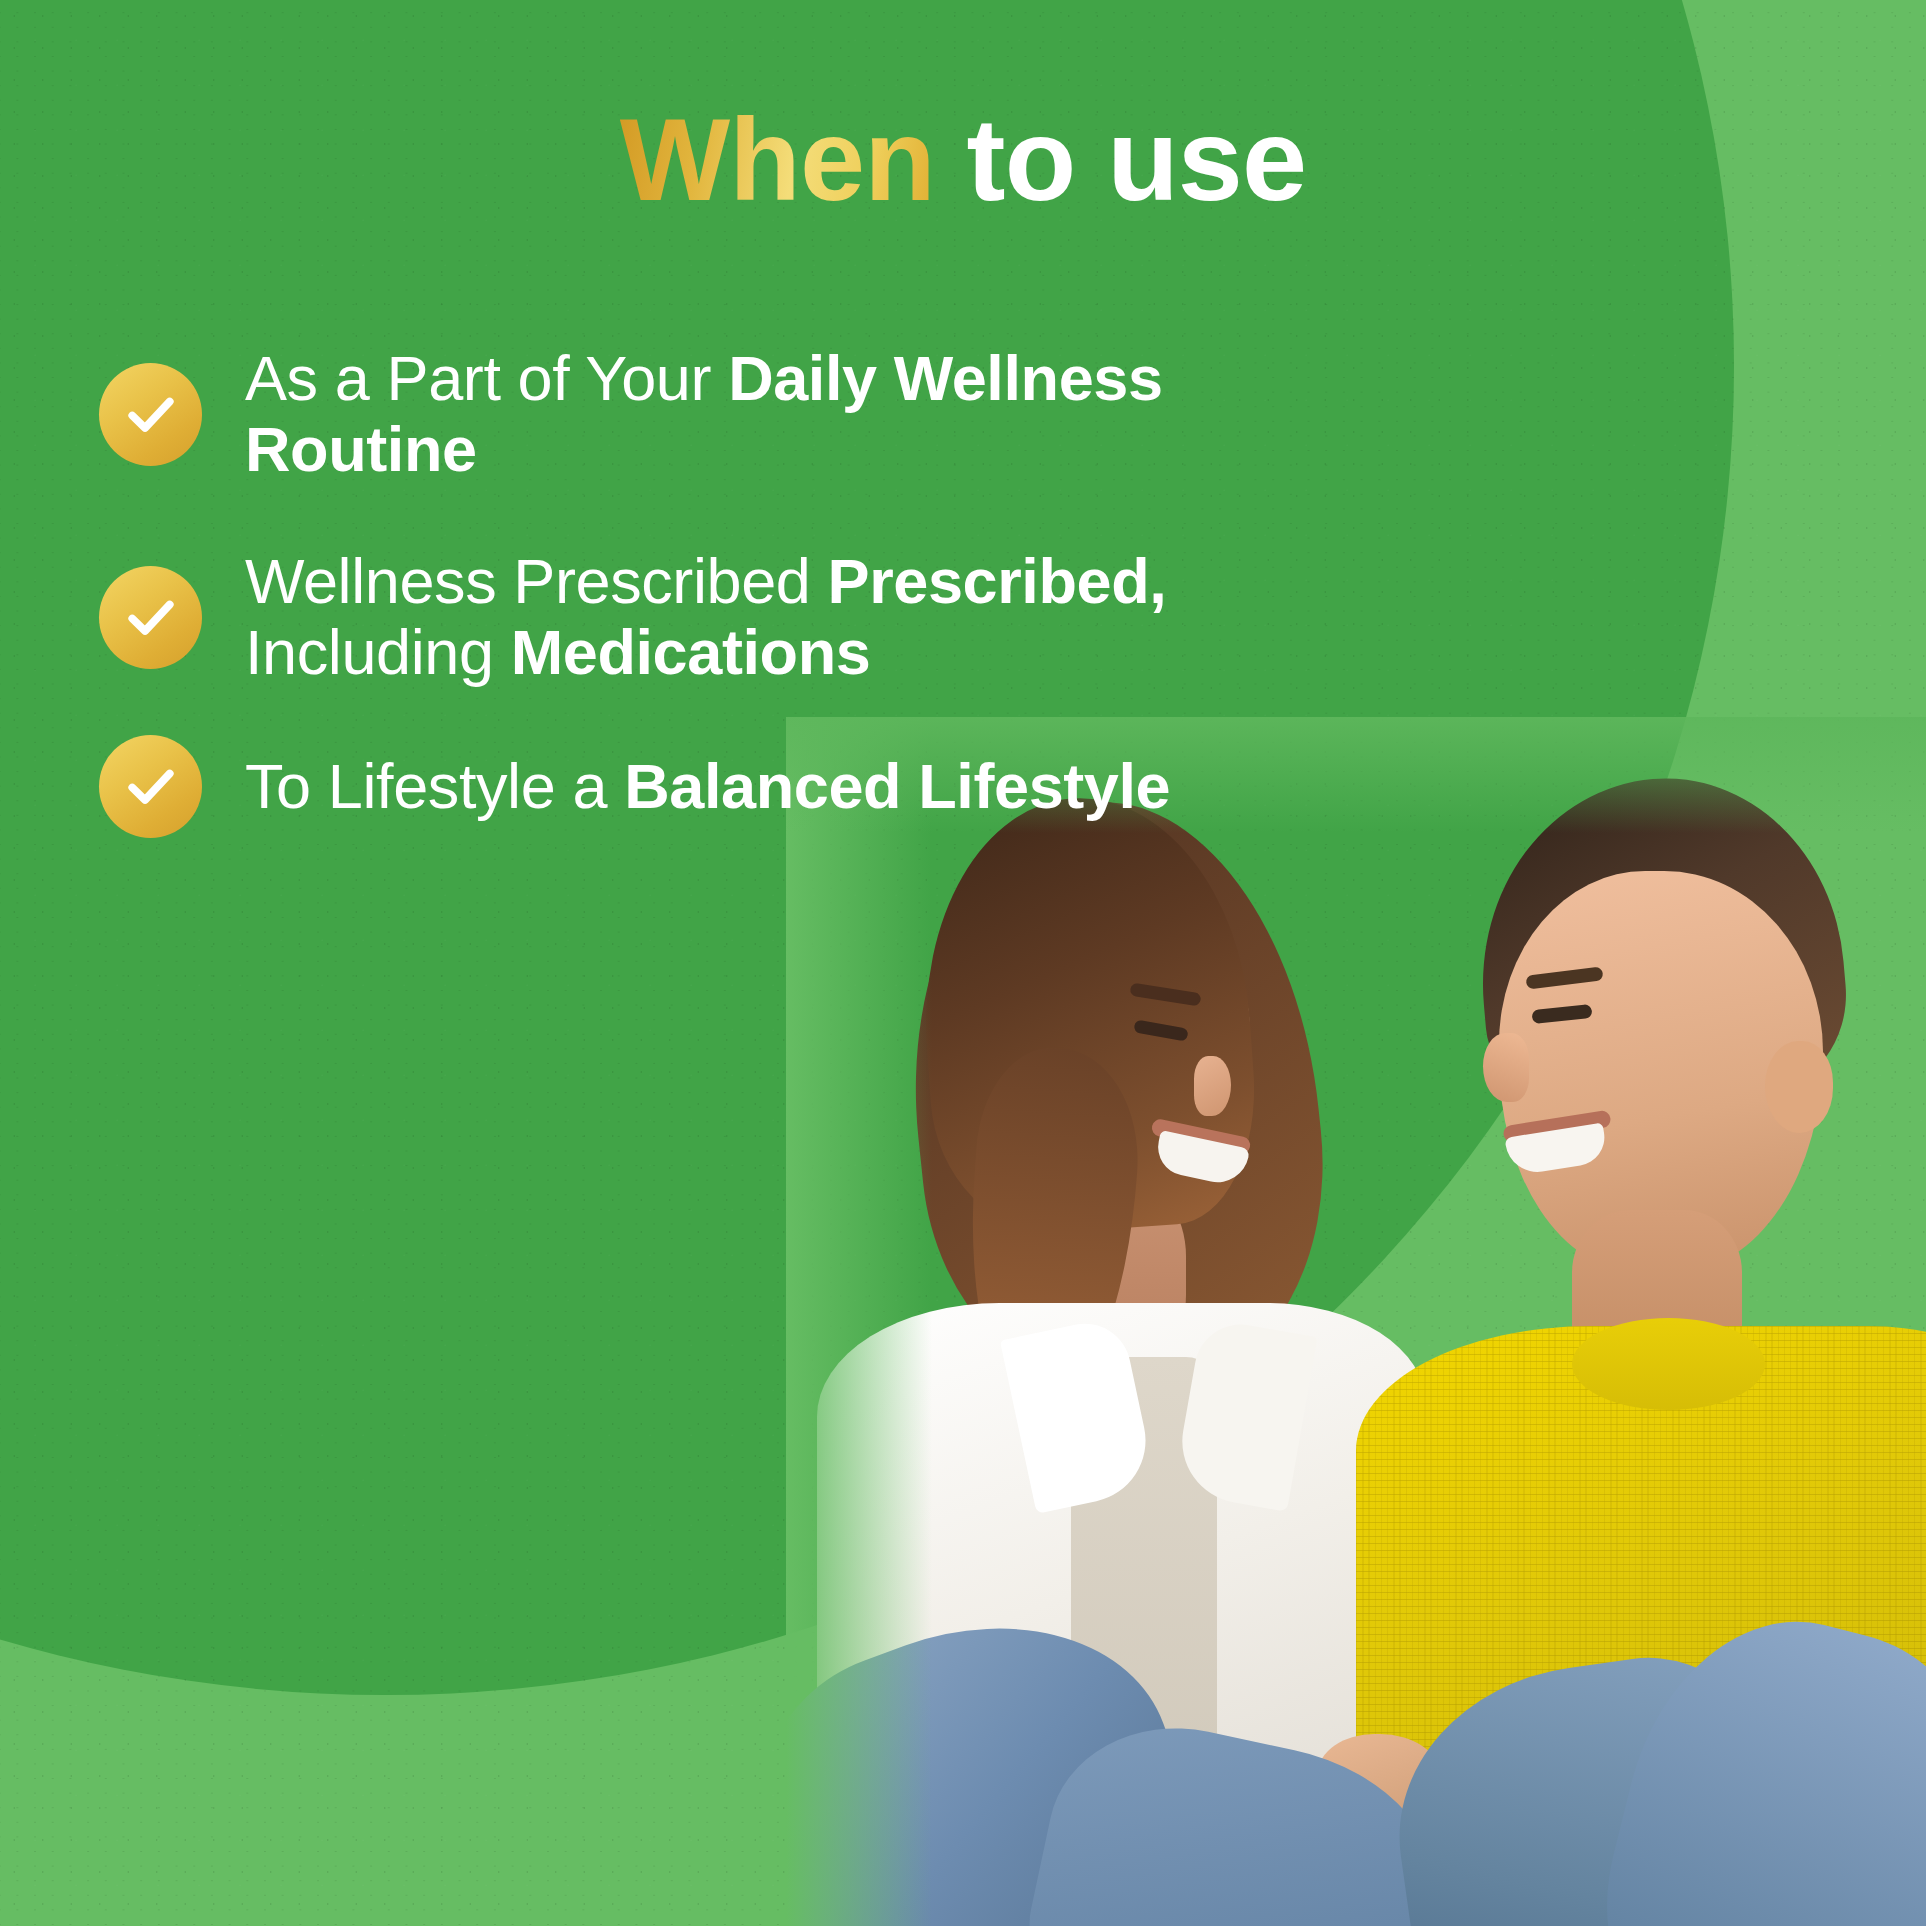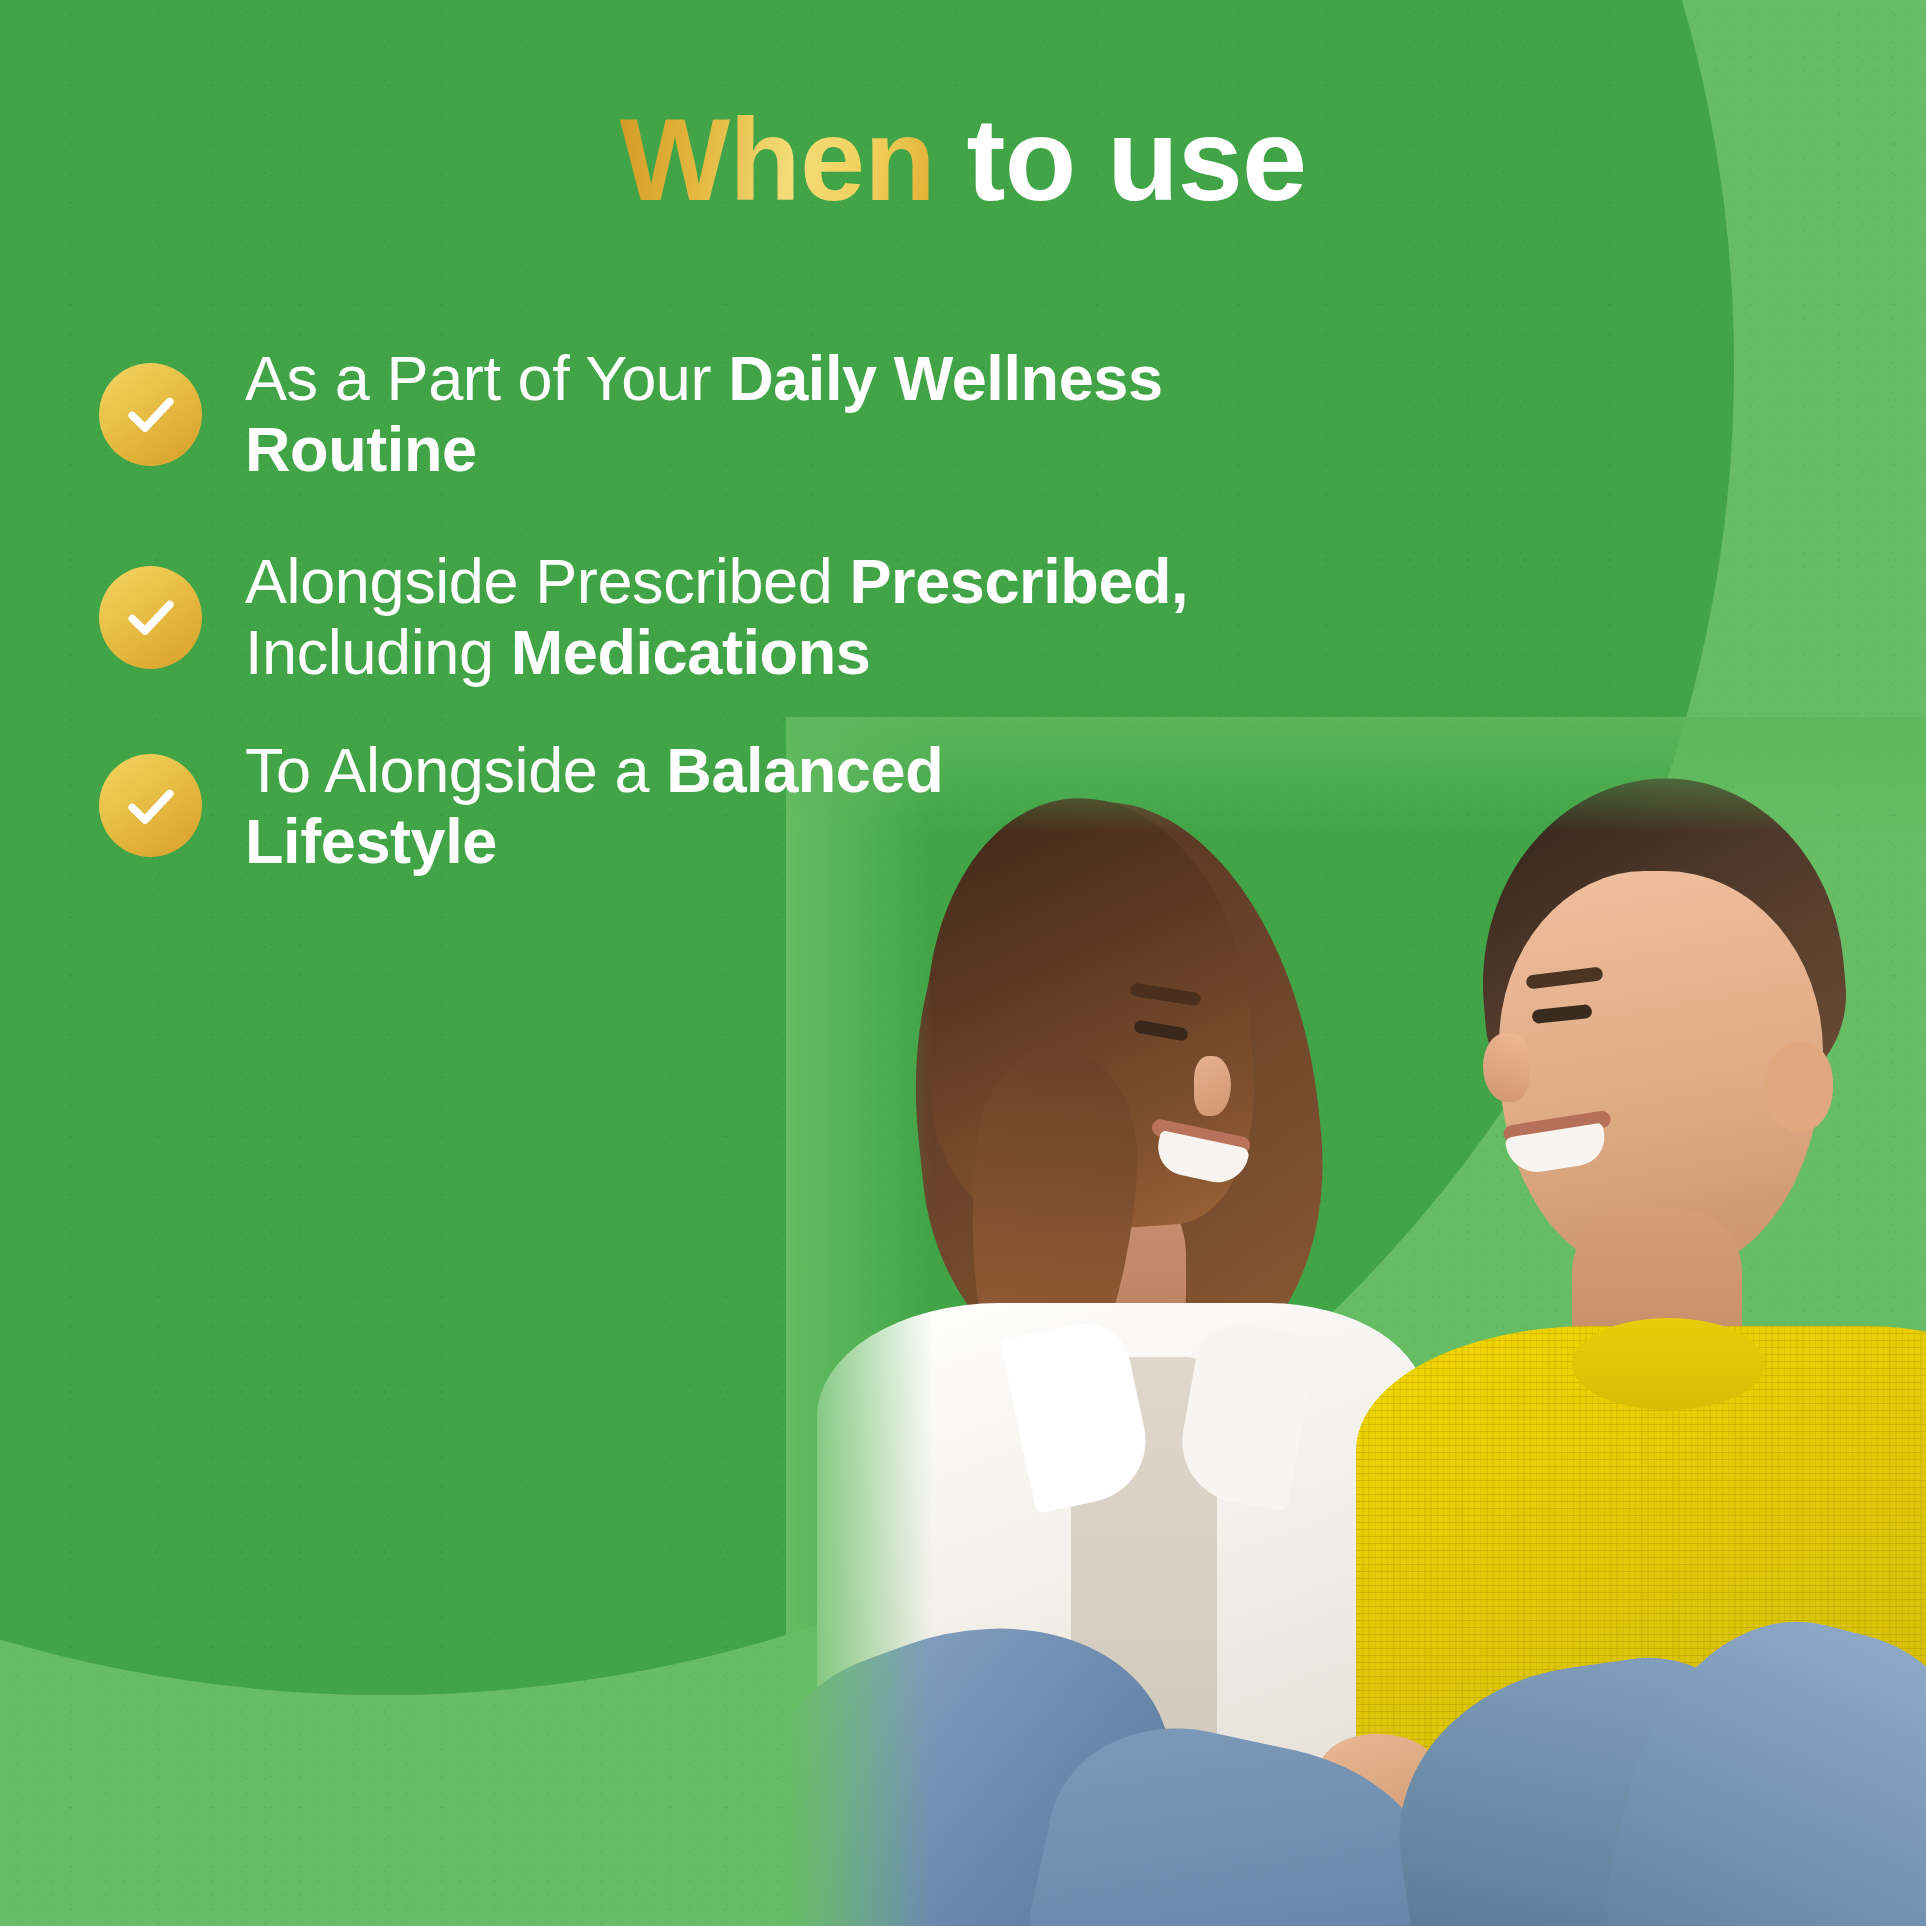--- a/index.html
+++ b/index.html
@@ -287,28 +287,28 @@
       </span>
       <span class="item-text"><span>As a Part of Your </span><b>Daily Wellness Routine</b></span>
     </div>
 
     <div class="item item-2">
       <span class="check-badge">
         <svg viewBox="0 0 24 24" fill="none" stroke="#ffffff" stroke-width="3.1" stroke-linecap="round" stroke-linejoin="round" aria-hidden="true">
           <polyline points="4.5,12.6 9.6,17.6 19.5,7"></polyline>
         </svg>
       </span>
-      <span class="item-text"><span>Alongside Prescribed </span><b>Prescribed,</b><span> Including </span><b>Medications</b></span>
+      <span class="item-text"><span>Wellness Prescribed </span><b>Prescribed,</b><span> Including </span><b>Medications</b></span>
     </div>
 
     <div class="item item-3">
       <span class="check-badge">
         <svg viewBox="0 0 24 24" fill="none" stroke="#ffffff" stroke-width="3.1" stroke-linecap="round" stroke-linejoin="round" aria-hidden="true">
           <polyline points="4.5,12.6 9.6,17.6 19.5,7"></polyline>
         </svg>
       </span>
-      <span class="item-text"><span>To Alongside a </span><b>Balanced Lifestyle</b></span>
+      <span class="item-text"><span>To Lifestyle a </span><b>Balanced Lifestyle</b></span>
     </div>
 
 
   </div>
 </div>
 
 
 </body></html>

